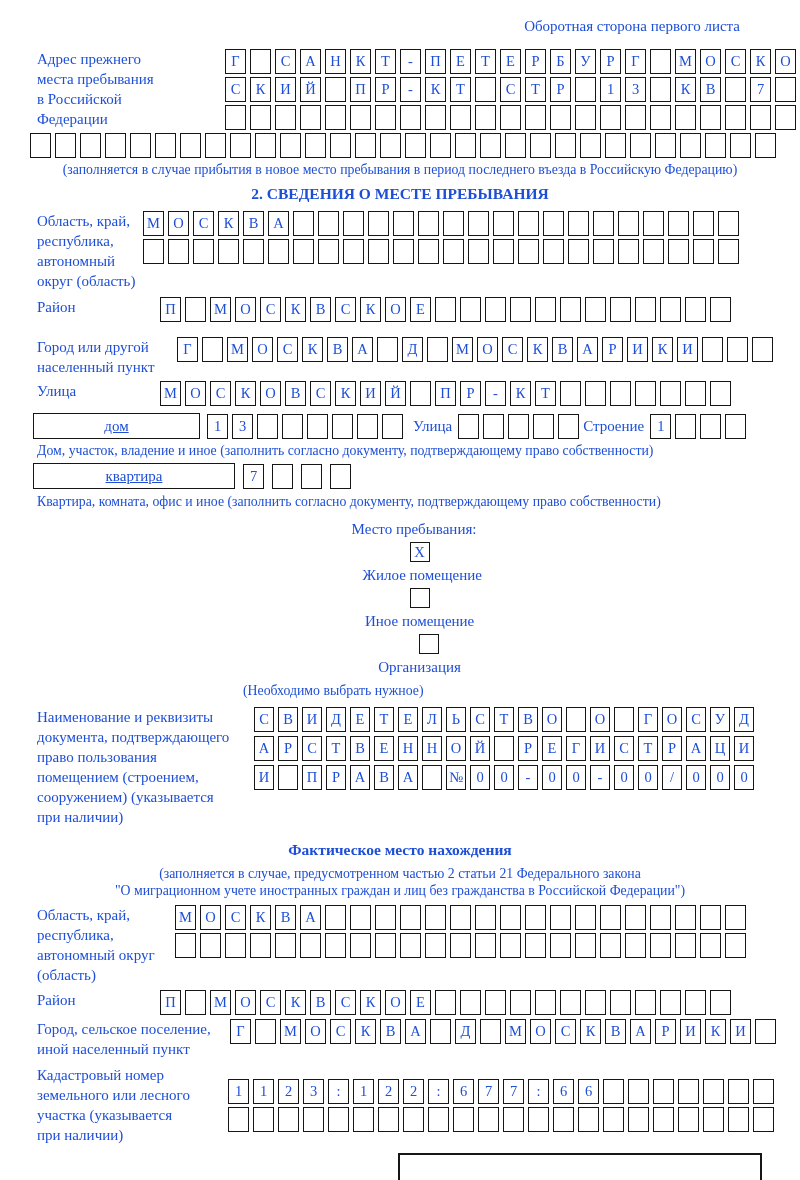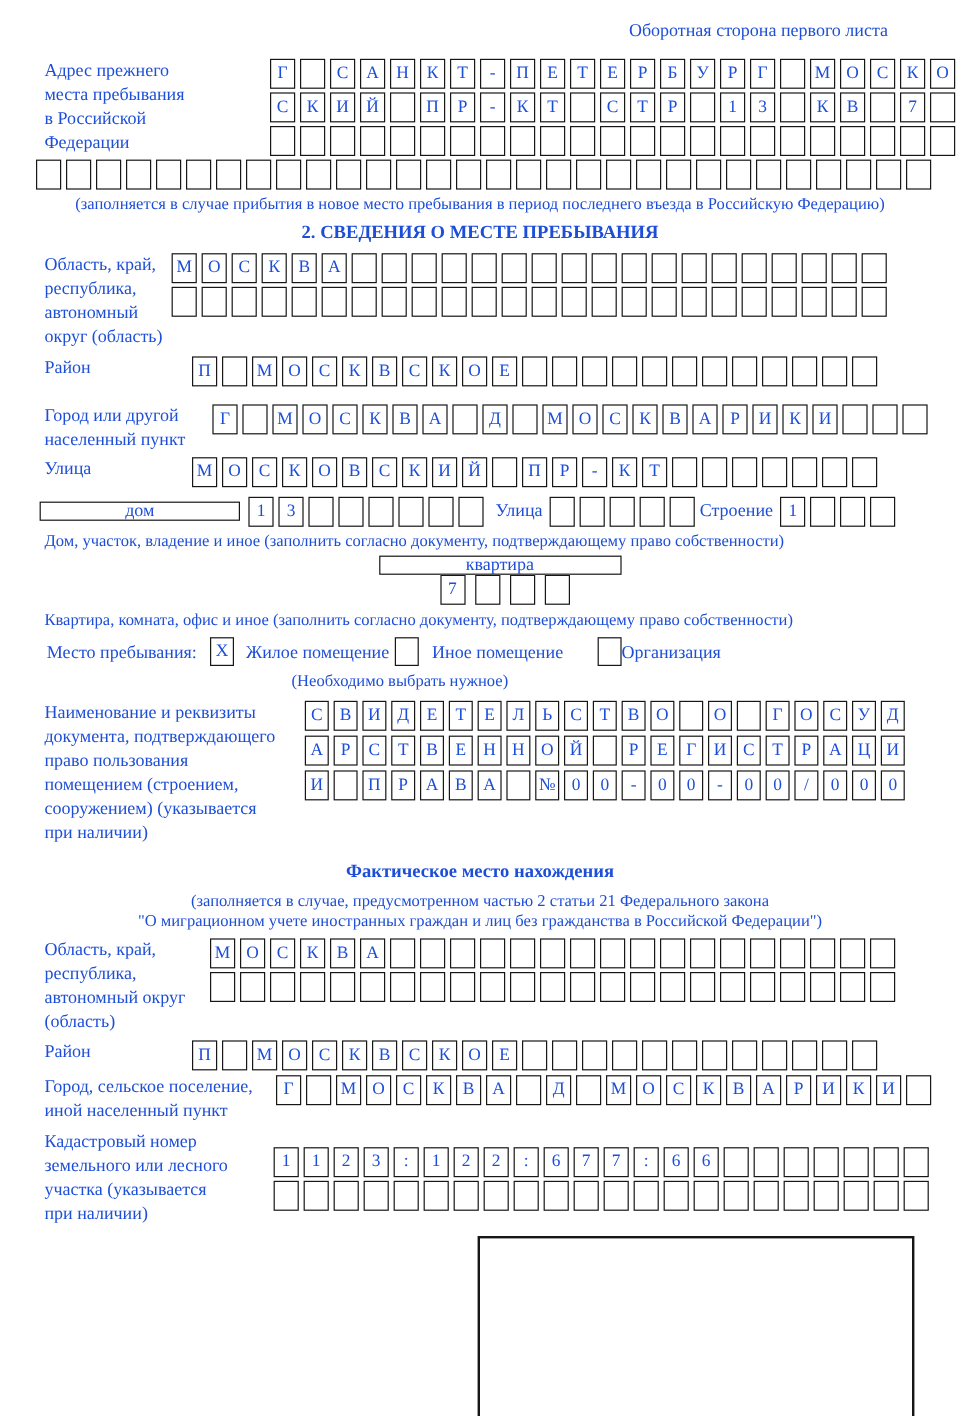--- a/index.html
+++ b/index.html
@@ -18,29 +18,29 @@
     flex:0 0 21px;width:21px;height:25px;box-sizing:border-box;
     border:1.5px solid #161616;display:flex;align-items:center;justify-content:center;
     font-size:14.5px;background:#fff;
   }
   .cells.tight .cell{flex-basis:20px;width:20px;}
   .cells.spread{gap:8px;}
   .caption{font-size:13.8px;line-height:17px;}
   .caption.center{text-align:center;}
   .sec-title{text-align:center;font-weight:bold;font-size:15.5px;}
   .widebox{
-    box-sizing:border-box;border:1.5px solid #161616;height:16px;background:#fff;
-    display:flex;align-items:center;justify-content:center;font-size:15px;
+    box-sizing:border-box;border:1.5px solid #161616;height:26px;background:#fff;
+    display:flex;align-items:center;justify-content:center;font-size:15px;text-decoration:underline;
   }
   .inline-lbl{font-size:15px;line-height:26px;white-space:nowrap;}
   .checkbox{
     flex:0 0 20px;width:20px;height:24px;box-sizing:border-box;border:1.5px solid #161616;
     display:flex;align-items:center;justify-content:center;font-size:14.5px;background:#fff;
   }
-  .stay-row{display:flex;}
+  .stay-row{display:flex;align-items:center;flex-direction:column;}
   .mark-box{box-sizing:border-box;border:2px solid #161616;background:#fff;}
   
   .w106{width:106px}.w123{width:123px}.w140{width:140px}.w217{width:217px}
   .w138{width:138px}.w193{width:193px}.w191{width:191px}
 </style>
 </head>
 <body>
 
 <div class="page">
 
@@ -347,21 +347,21 @@
     <div class="inline-lbl" style="margin-left:4px;">Строение</div>
     <div class="cells" style="margin-left:6px;">
         <span class="cell">1</span>
         <span class="cell"></span>
         <span class="cell"></span>
         <span class="cell"></span>
       </div>
   </div>
   <div class="caption" style="margin:3px 0 0 37px;">Дом, участок, владение и иное (заполнить согласно документу, подтверждающему право собственности)</div>
 
-  <div style="display:flex;align-items:center;margin:4px 0 0 33px;flex-direction:column;">
+  <div style="display:flex;align-items:center;margin:4px 0 0 33px;">
     <div class="widebox" style="width:202px;">квартира</div>
     <div class="cells spread" style="margin-left:8px;">
         <span class="cell">7</span>
         <span class="cell"></span>
         <span class="cell"></span>
         <span class="cell"></span>
       </div>
   </div>
   <div class="caption" style="margin:4px 0 0 37px;">Квартира, комната, офис и иное (заполнить согласно документу, подтверждающему право собственности)</div>
 

